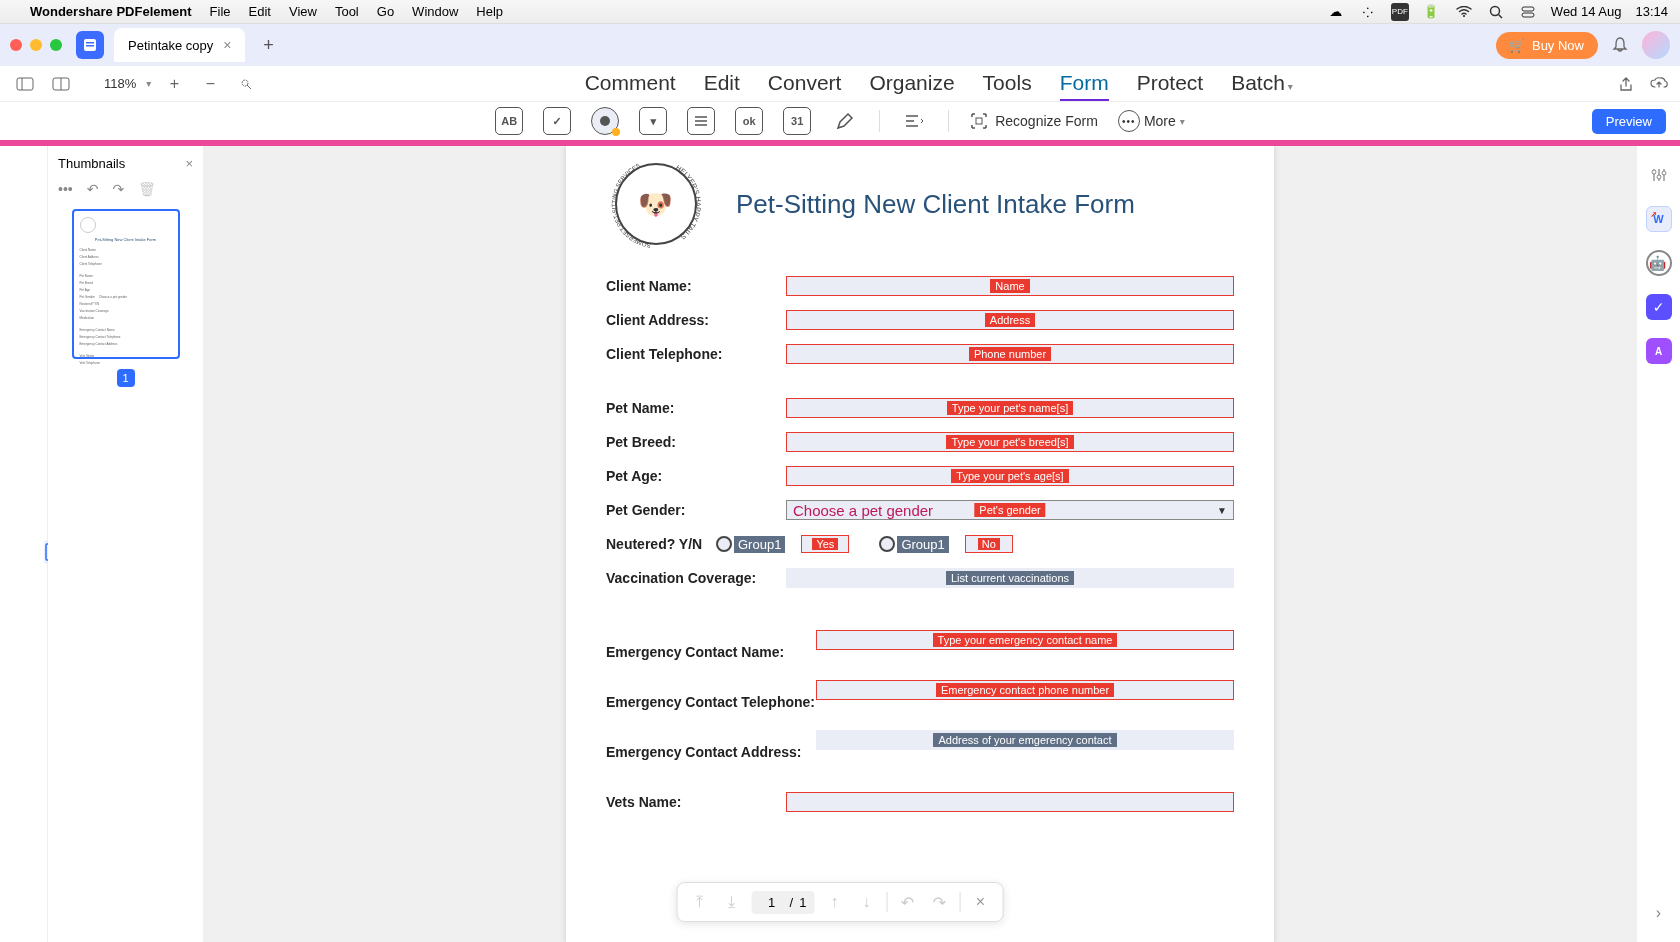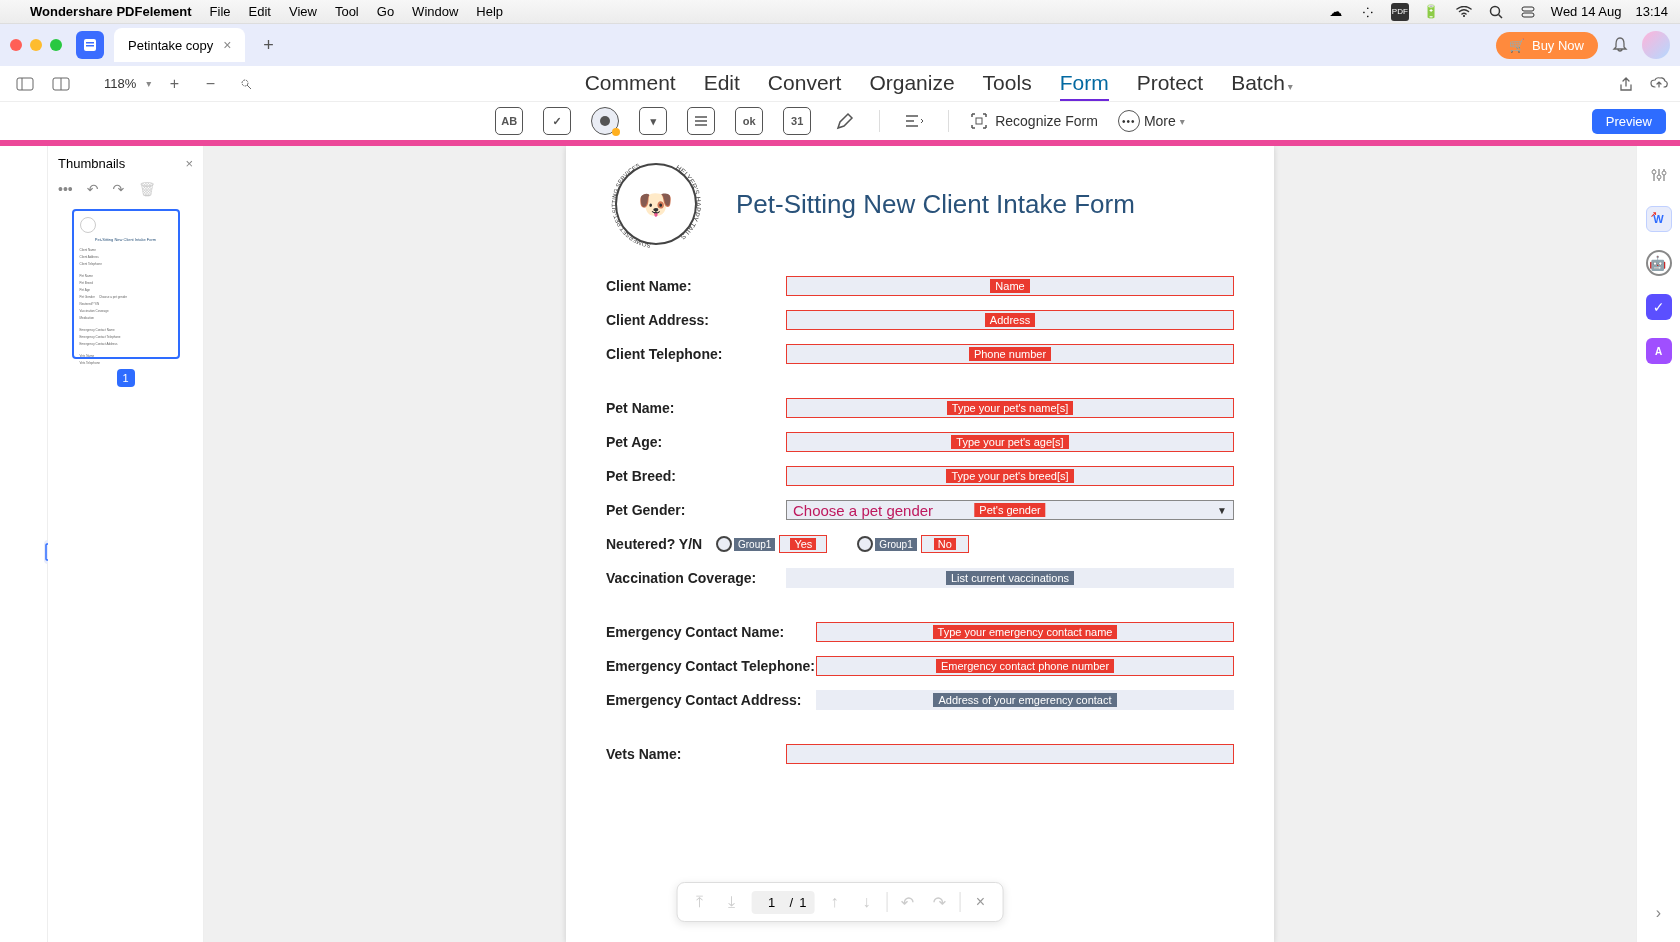--- a/index.html
+++ b/index.html
@@ -77,33 +77,33 @@
 .page { width:708px; background:#fff; box-shadow:0 1px 6px rgba(0,0,0,0.15); padding:0 0 60px; position:relative; }
 .pagehdr { display:flex; align-items:center; gap:30px; padding:8px 40px 20px; }
 .logo { width:100px; height:100px; position:relative; }
 .logo .circ { width:82px; height:82px; border:2px solid #444; border-radius:50%; position:absolute; top:9px; left:9px; background:#fff; display:flex; align-items:center; justify-content:center; font-size:28px; }
 .logo .txt { position:absolute; width:100px; height:100px; font-size:7px; color:#444; }
 .formtitle { font-size:26px; color:#29527a; font-weight:500; }
 
 .formbody { padding:0 40px; }
 .frow { display:flex; align-items:center; margin-bottom:10px; min-height:24px; }
 .frow .lbl { width:180px; font-size:14px; font-weight:600; color:#222; }
-.frow .lbl.wide { width:210px; }
+.frow .lbl.wide { width:210px;margin-top:24px; }
 .frow .field { flex:1; height:20px; border:1px solid #ea3a2f; background:#eaedf5; position:relative; display:flex; align-items:center; justify-content:center; }
 .frow .field .ph { background:#ea3a2f; color:#fff; font-size:11px; padding:1px 5px; }
 .frow .field.nobord { border-color:transparent; background:#eaedf5; }
 .frow .field.nobord .ph { background:#5f6f85; }
 .frow .field.select { border:1px solid #888; background:#eaedf5; justify-content:flex-start; padding-left:6px; }
 .frow .field.select .seltxt { color:#be185d; font-size:15px; }
 .frow .field.select .ph { position:absolute; left:50%; transform:translateX(-50%); }
 .frow .field.select .arrow { position:absolute; right:6px; color:#333; font-size:10px; }
 .gap { height:20px; }
 .radiowrap { display:flex; align-items:center; gap:2px; }
 .radio { width:16px; height:16px; border:2px solid #444; border-radius:50%; background:#eaedf5; }
-.grplbl { background:#5f6f85; color:#fff; font-size:10px; padding:1px 4px; margin-right:4px; }
+.grplbl { background:#5f6f85; color:#fff; font-size:13px; padding:1px 4px; margin-right:16px; }
 .radiospace { width:48px; height:18px; background:#eaedf5; border:1px solid #ea3a2f; display:flex; align-items:center; justify-content:center; margin-right:30px;}
 .radiospace .ph { background:#ea3a2f; color:#fff; font-size:11px; padding:0 4px; }
 
 
 .rightrail { width:44px; background:#fff; border-left:1px solid #eee; display:flex; flex-direction:column; align-items:center; gap:18px; padding-top:16px; }
 .rightrail .rr { width:26px; height:26px; display:flex; align-items:center; justify-content:center; border-radius:6px; font-size:14px; }
 .rightrail .rr.w { background:#e8ecfb; color:#2e6cff; border:1px solid #c0d0ff; font-weight:600; font-size:11px; }
 .rightrail .chev { color:#888; margin-top:auto; margin-bottom:20px; }
 
 
@@ -400,29 +400,29 @@
             </div>
           </div>
         <div class="gap"></div>
         <div class="frow">
             <span class="lbl">Pet Name:</span>
             <div class="field">
               <span class="ph">Type your pet's name[s]</span>
             </div>
           </div>
         <div class="frow">
+            <span class="lbl">Pet Breed:</span>
+            <div class="field">
+              <span class="ph">Type your pet's breed[s]</span>
+            </div>
+          </div>
+        <div class="frow">
             <span class="lbl">Pet Age:</span>
             <div class="field">
               <span class="ph">Type your pet's age[s]</span>
-            </div>
-          </div>
-        <div class="frow">
-            <span class="lbl">Pet Breed:</span>
-            <div class="field">
-              <span class="ph">Type your pet's breed[s]</span>
             </div>
           </div>
         <div class="frow">
             <span class="lbl">Pet Gender:</span>
             <div class="field select">
               <span class="seltxt">Choose a pet gender</span>
               <span class="ph">Pet's gender</span>
               <span class="arrow">▼</span>
             </div>
           </div>

